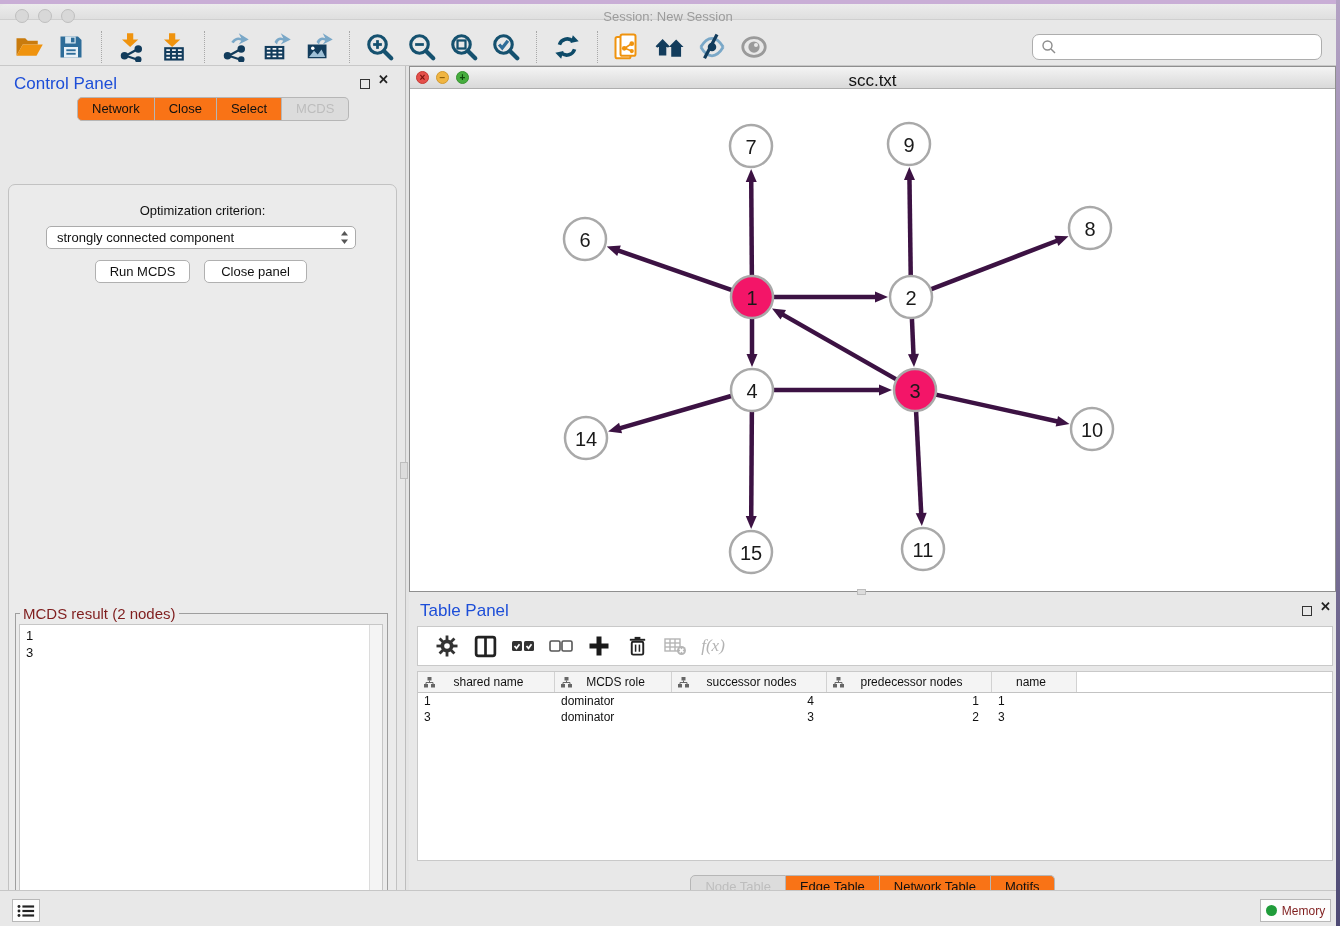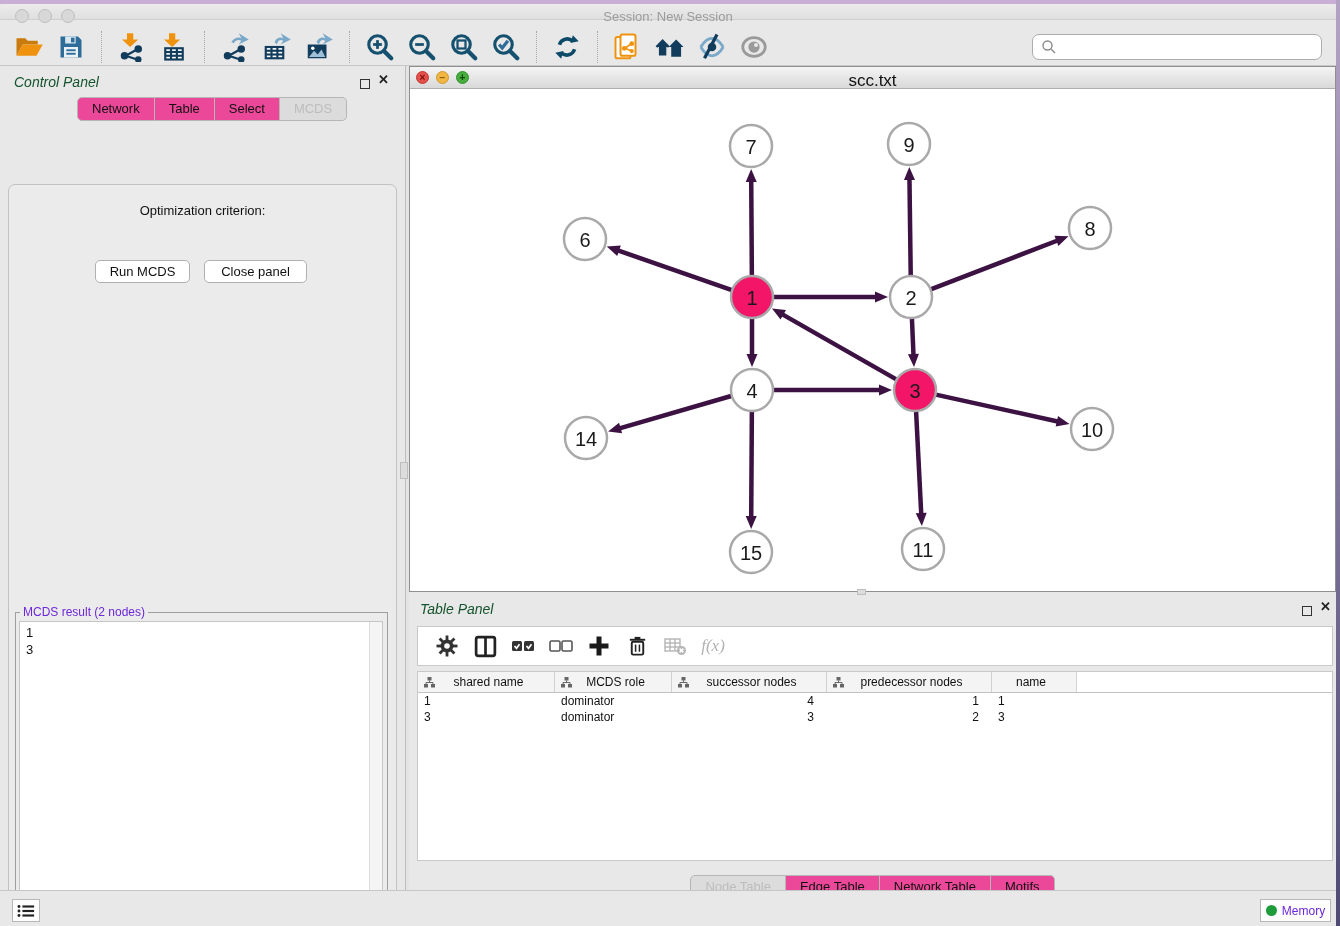--- a/index.html
+++ b/index.html
@@ -22,44 +22,44 @@
   #toolbar { left:0; top:28px; width:1336px; height:38px; background:#e8e8e8;
     border-bottom:1px solid #c8c8c8; display:flex; align-items:center; padding:0 14px 0 8px; }
   .tb-icon { width:32px; height:32px; display:flex; align-items:center; justify-content:center; flex:0 0 auto; margin:0 5px; }
   .tb-sep { width:1px; height:32px; border-left:1px dotted #a8a8a8; margin:0 9px; flex:0 0 auto; }
   #search-box { margin-left:auto; width:290px; height:26px; background:#fff; border:1px solid #adadad;
     border-radius:7px; display:flex; align-items:center; padding:0 8px; }
   #search-box input { border:none; outline:none; flex:1; font-size:13px; margin-left:6px; font-family:"Liberation Sans",sans-serif; background:transparent; }
 
   
   #control-panel { left:0; top:66px; width:405px; height:824px; background:#e8e8e8; }
-  .panel-title { font-size:14px; color:#14532d;font-style:italic; }
+  .panel-title { font-size:17px; color:#1d4ed8; }
   .float-btn { width:10px; height:10px; border:1.5px solid #333; display:inline-block; }
   .close-btn { font-size:13px; font-weight:bold; color:#222; line-height:10px; }
 
   .tabbar { display:flex; }
-  .tab { font-size:13px; padding:3px 14px 4px; background:#ec4899; border:1px solid #b6b6b6; border-left:none; color:#111; white-space:nowrap; }
+  .tab { font-size:13px; padding:3px 14px 4px; background:#f97316; border:1px solid #b6b6b6; border-left:none; color:#111; white-space:nowrap; }
   .tab.first { border-left:1px solid #b6b6b6; border-radius:5px 0 0 5px; }
   .tab.last { border-radius:0 5px 5px 0; }
   .tab.disabled-selected { background:#dcdcdc; color:#bdbdbd; }
 
   #cp-content { left:8px; top:118px; width:389px; height:760px; background:#ebebeb;
     border:1px solid #c2c2c2; border-radius:7px; }
   #opt-label { width:100%; text-align:center; top:18px; font-size:13px; color:#111; }
   #opt-select { left:37px; top:41px; width:310px; height:23px; background:#fff; border:1px solid #ababab;
     border-radius:5px; display:flex; align-items:center; font-size:13px; padding:0 6px 0 10px; color:#111; }
   #opt-select .spacer { flex:1; }
   .btn { background:#fff; border:1px solid #b0b0b0; border-radius:5px; font-size:13px; color:#111;
     display:flex; align-items:center; justify-content:center; }
   #run-btn { left:86px; top:75px; width:95px; height:23px; }
   #closepanel-btn { left:195px; top:75px; width:103px; height:23px; }
 
   #result-fieldset { left:6px; top:420px; width:373px; height:380px; border:1px solid #9e9e9e;
     background:transparent; }
-  #result-fieldset legend { font-size:12px; color:#6d28d9; margin-left:4px; padding:0 3px; }
+  #result-fieldset legend { font-size:15px; color:#7f1d1d; margin-left:4px; padding:0 3px; }
   #result-inner { left:3px; top:2px; width:364px; height:360px; background:#fff; border:1px solid #c6c6c6; display:flex; }
   #result-text { flex:1; font-size:13px; color:#111; line-height:17px; padding:2px 0 0 6px; white-space:pre-line; }
   #result-scroll { width:13px; background:#f4f4f4; border-left:1px solid #dcdcdc; }
 
   
   #v-splitter { left:405px; top:66px; width:4px; height:824px; background:#e4e4e4; border-left:1px solid #bdbdbd; }
   #v-handle { left:400px; top:462px; width:8px; height:17px; background:#dcdcdc; border:1px solid #bdbdbd; }
   #h-handle { left:857px; top:589px; width:9px; height:6px; background:#dcdcdc; border:1px solid #bdbdbd; }
 
   
@@ -86,21 +86,21 @@
   .tbl-row { display:flex; height:16px; font-size:12px; color:#111; }
   .td { padding:1px 6px 0; overflow:hidden; white-space:nowrap; }
   .td.r { text-align:right; padding-right:13px; }
 
   #tp-tabs { left:0; right:0; top:280px; display:flex; justify-content:center; }
 
   
   #statusbar { left:0; top:890px; width:1336px; height:36px; background:#e8e8e8; border-top:1px solid #c6c6c6; }
   #list-btn { left:12px; top:8px; width:28px; height:23px; background:#fdfdfd; border:1px solid #b8b8b8; display:flex; align-items:center; justify-content:center; }
   #memory-btn { left:1260px; top:8px; width:71px; height:23px; background:#fdfdfd; border:1px solid #b8b8b8;
-    display:flex; align-items:center; justify-content:center; gap:5px; font-size:12px; color:#6d28d9; }
+    display:flex; align-items:center; justify-content:center; gap:5px; font-size:12px; color:#7f1d1d; }
   #memory-dot { width:11px; height:11px; border-radius:50%; background:#1f9c3a; }
 </style>
 </head>
 <body>
 
 <div class="abs" id="desktop-top"></div>
 <div class="abs" id="desktop-right"></div>
 
 <div class="abs" id="titlebar">
   <div class="abs tl-dot" style="left:15px"></div>
@@ -268,27 +268,35 @@
   </div>
 </div>
 
 <div class="abs" id="control-panel">
   <div class="abs panel-title" style="left:14px; top:8px">Control Panel</div>
   <div class="abs" style="left:360px; top:9px"><span class="float-btn"></span></div>
   <div class="abs close-btn" style="left:378px; top:9px">✕</div>
 
   <div class="abs tabbar" style="left:77px; top:31px">
     <div class="tab first">Network</div>
-    <div class="tab">Table</div>
+    <div class="tab">Close</div>
     <div class="tab">Select</div>
     <div class="tab last disabled-selected">MCDS</div>
   </div>
 
   <div class="abs" id="cp-content">
     <div class="abs" id="opt-label">Optimization criterion:</div>
+    <div class="abs" id="opt-select">
+      <span>strongly connected component</span>
+      <span class="spacer"></span>
+      <svg width="9" height="15" viewBox="0 0 9 15">
+          <path d="M4.5 1 8 5.5H1z" fill="#555"></path>
+          <path d="M4.5 14 1 9.5h7z" fill="#555"></path>
+        </svg>
+    </div>
     <div class="abs btn" id="run-btn">Run MCDS</div>
     <div class="abs btn" id="closepanel-btn">Close panel</div>
 
     <fieldset class="abs" id="result-fieldset">
       <legend>MCDS result (2 nodes)</legend>
       <div class="abs" id="result-inner">
         <div id="result-text">1
 3</div>
         <div id="result-scroll"></div>
       </div>

